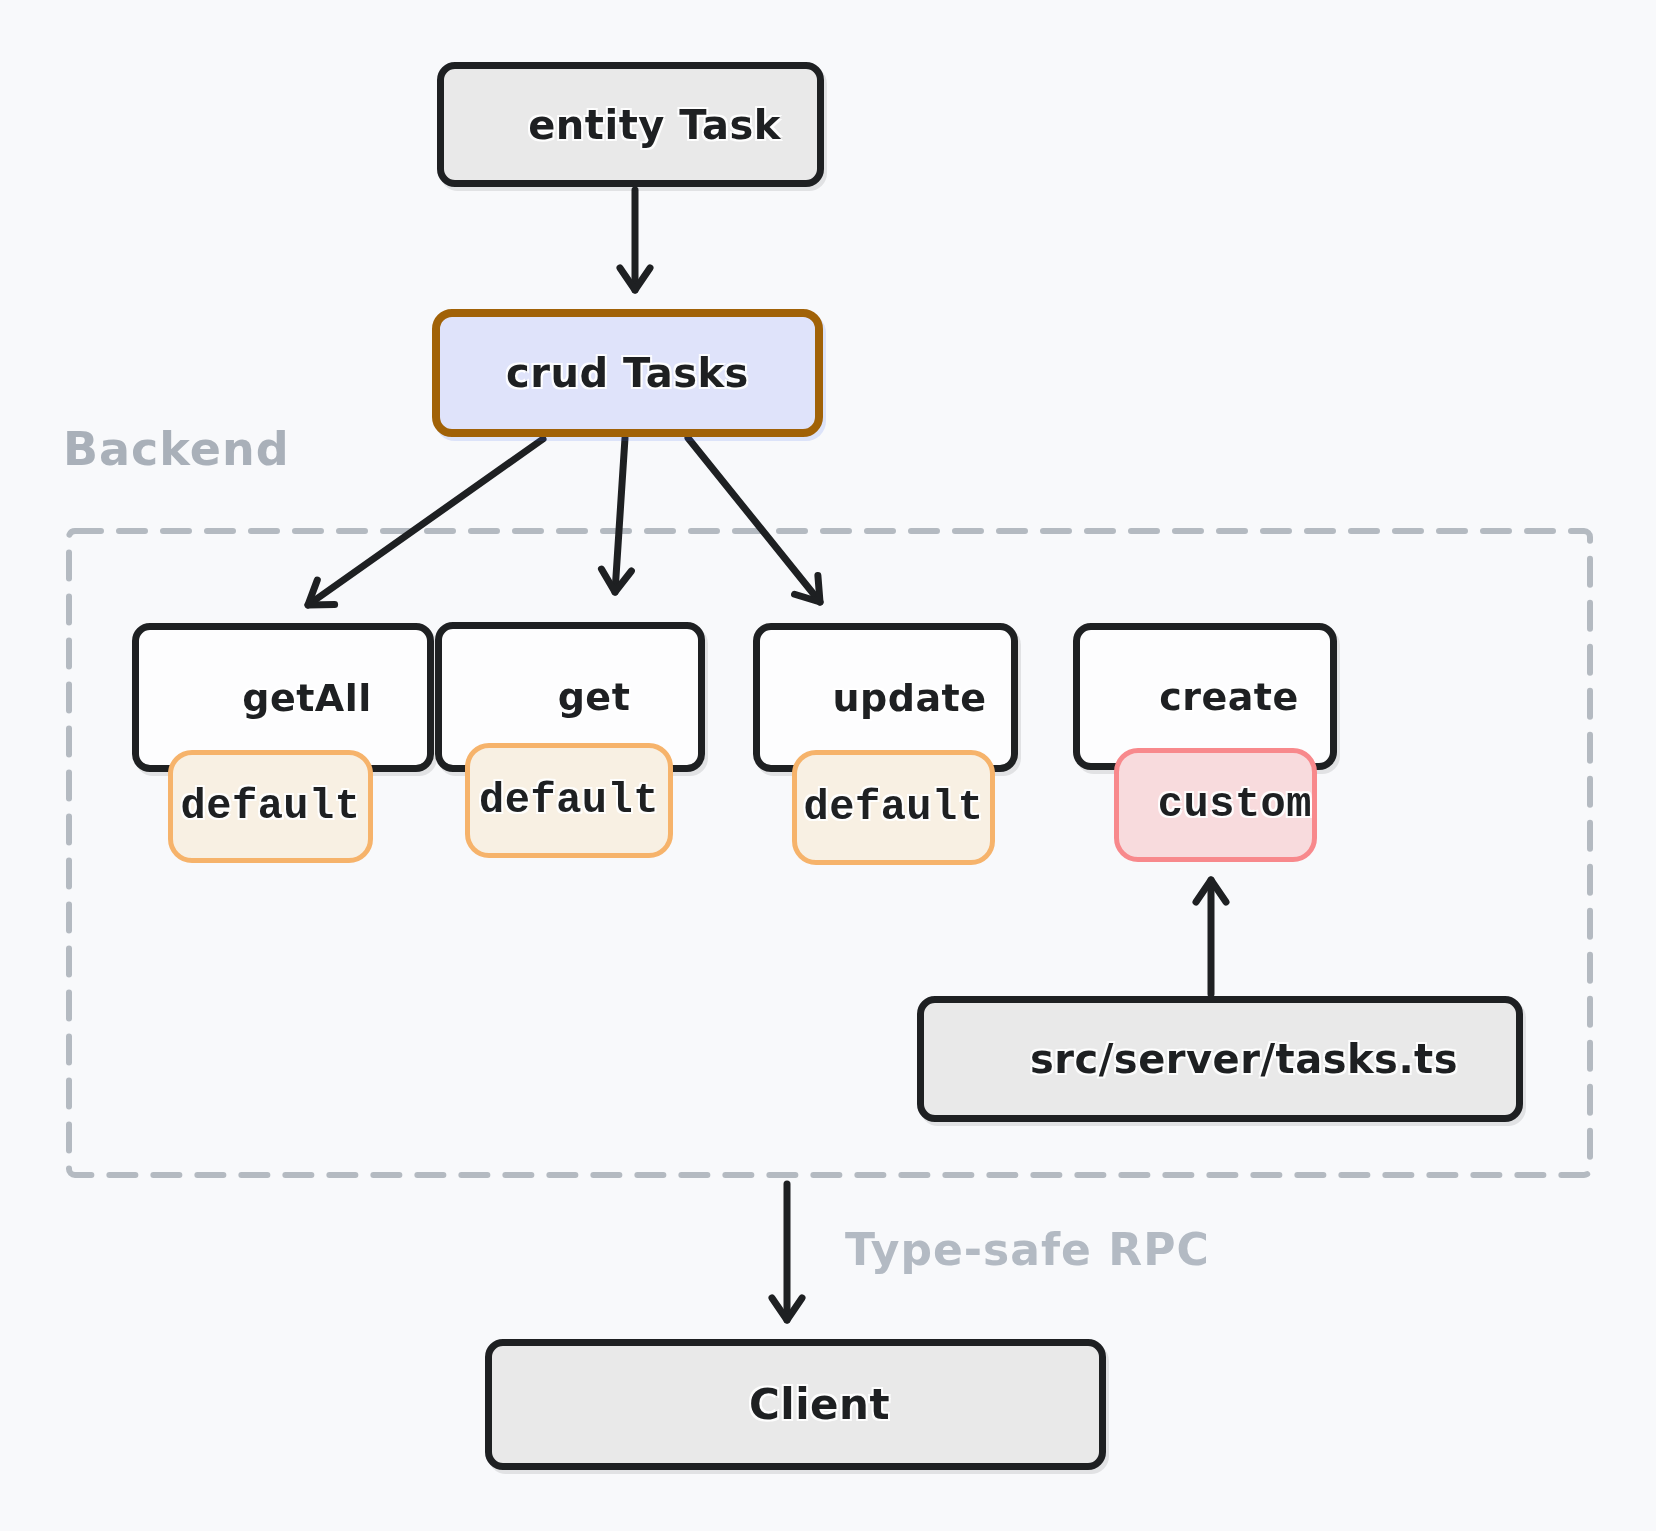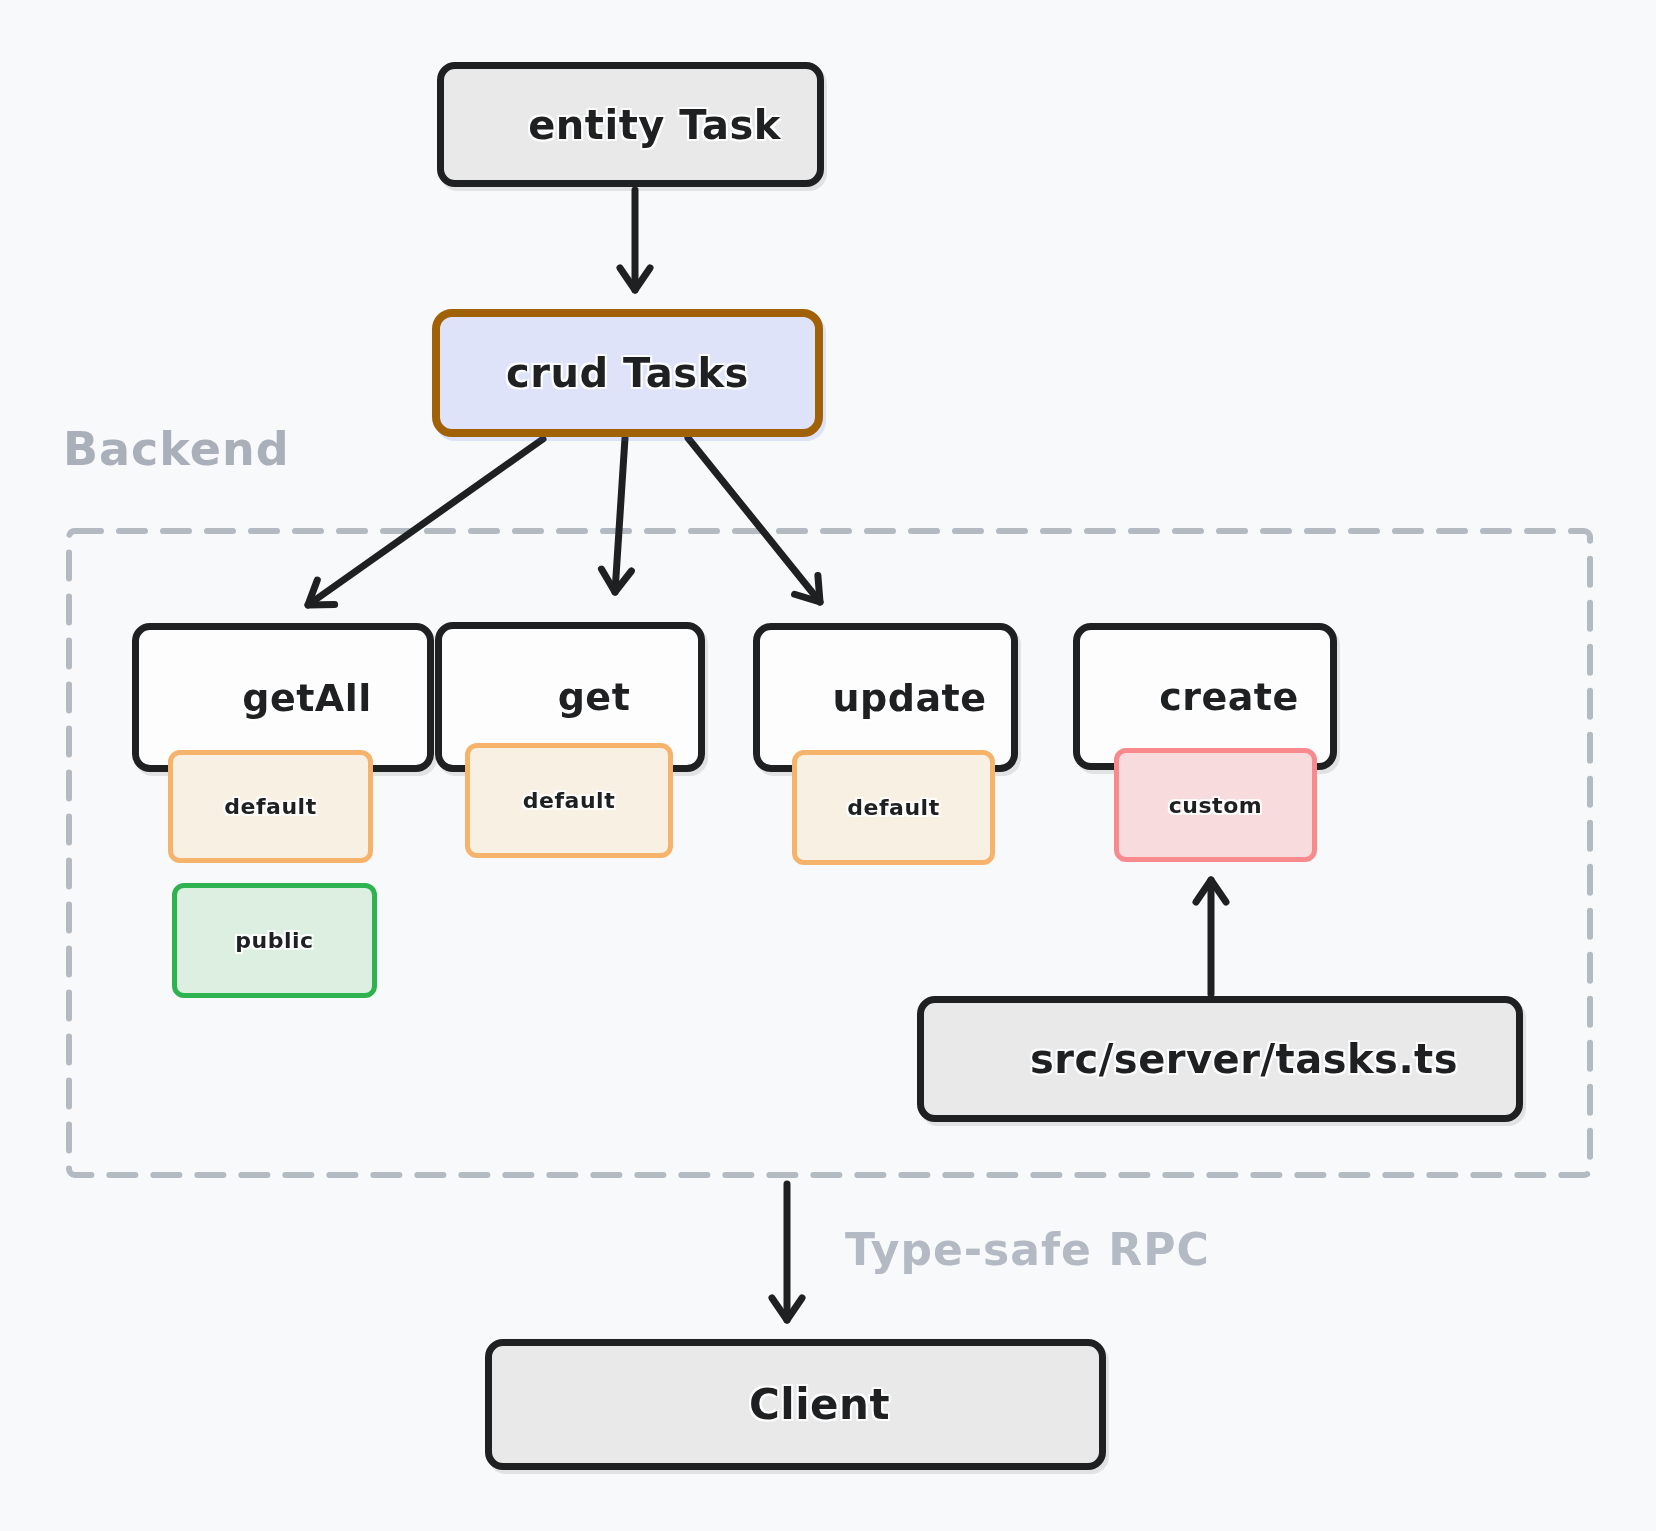--- a/index.html
+++ b/index.html
@@ -31,23 +31,23 @@
   .graybox{background:#e9e9e9;}
   .crudbox{
     background:#dfe3fa;
     border:8px solid #a16207;
     border-radius:20px;
     font-size:40px;
     box-shadow:3px 4px 0 rgba(59,100,240,.15);
   }
   .methodbox{background:#fdfdfe;font-size:38px;}
   .badge{
-    border-radius:12px;
-    font-size:22px;
-    border-width:5px;border-style:solid;
+    border-radius:24px;
+    font-size:42px;
+    border-width:5px;border-style:solid;font-family:Liberation Mono, monospace;
   }
   .badge-default{background:#f8f0e3;border-color:#f6b36b;}
   .badge-custom {background:#f8dbdd;border-color:#f8898c;}
   .badge-public {background:#ddefe0;border-color:#2fb351;}
   .zone-label{
     position:absolute;
     font-weight:700;
     color:#a9b0b9;
     font-size:46px;
     text-shadow:none;
@@ -121,27 +121,24 @@
   </div>
 
   <div class="node badge badge-default" style="left:465px;top:743px;width:208px;height:115px;">
     <span>default</span>
   </div>
 
   <div class="node badge badge-default" style="left:792px;top:750px;width:203px;height:115px;">
     <span>default</span>
   </div>
 
-  <div class="node badge badge-custom" style="left:1114px;top:748px;width:203px;height:114px;">
+  <div class="node badge badge-custom" style="left:1114px;top:748px;width:203px;height:114px;justify-content:flex-end;">
     <span>custom</span>
   </div>
 
-  <div class="node badge badge-public" style="left:172px;top:883px;width:205px;height:115px;">
-    <span>public</span>
-  </div>
 
   <div class="node big graybox" style="left:917px;top:996px;width:606px;height:126px;">
     <span>src/server/tasks.ts</span>
   </div>
 
   <div class="node big graybox" style="left:469px;top:1339px;width:621px;height:131px;font-size:42px;margin-left:16px;">
     <span>Client</span>
   </div>
 
 </div>

